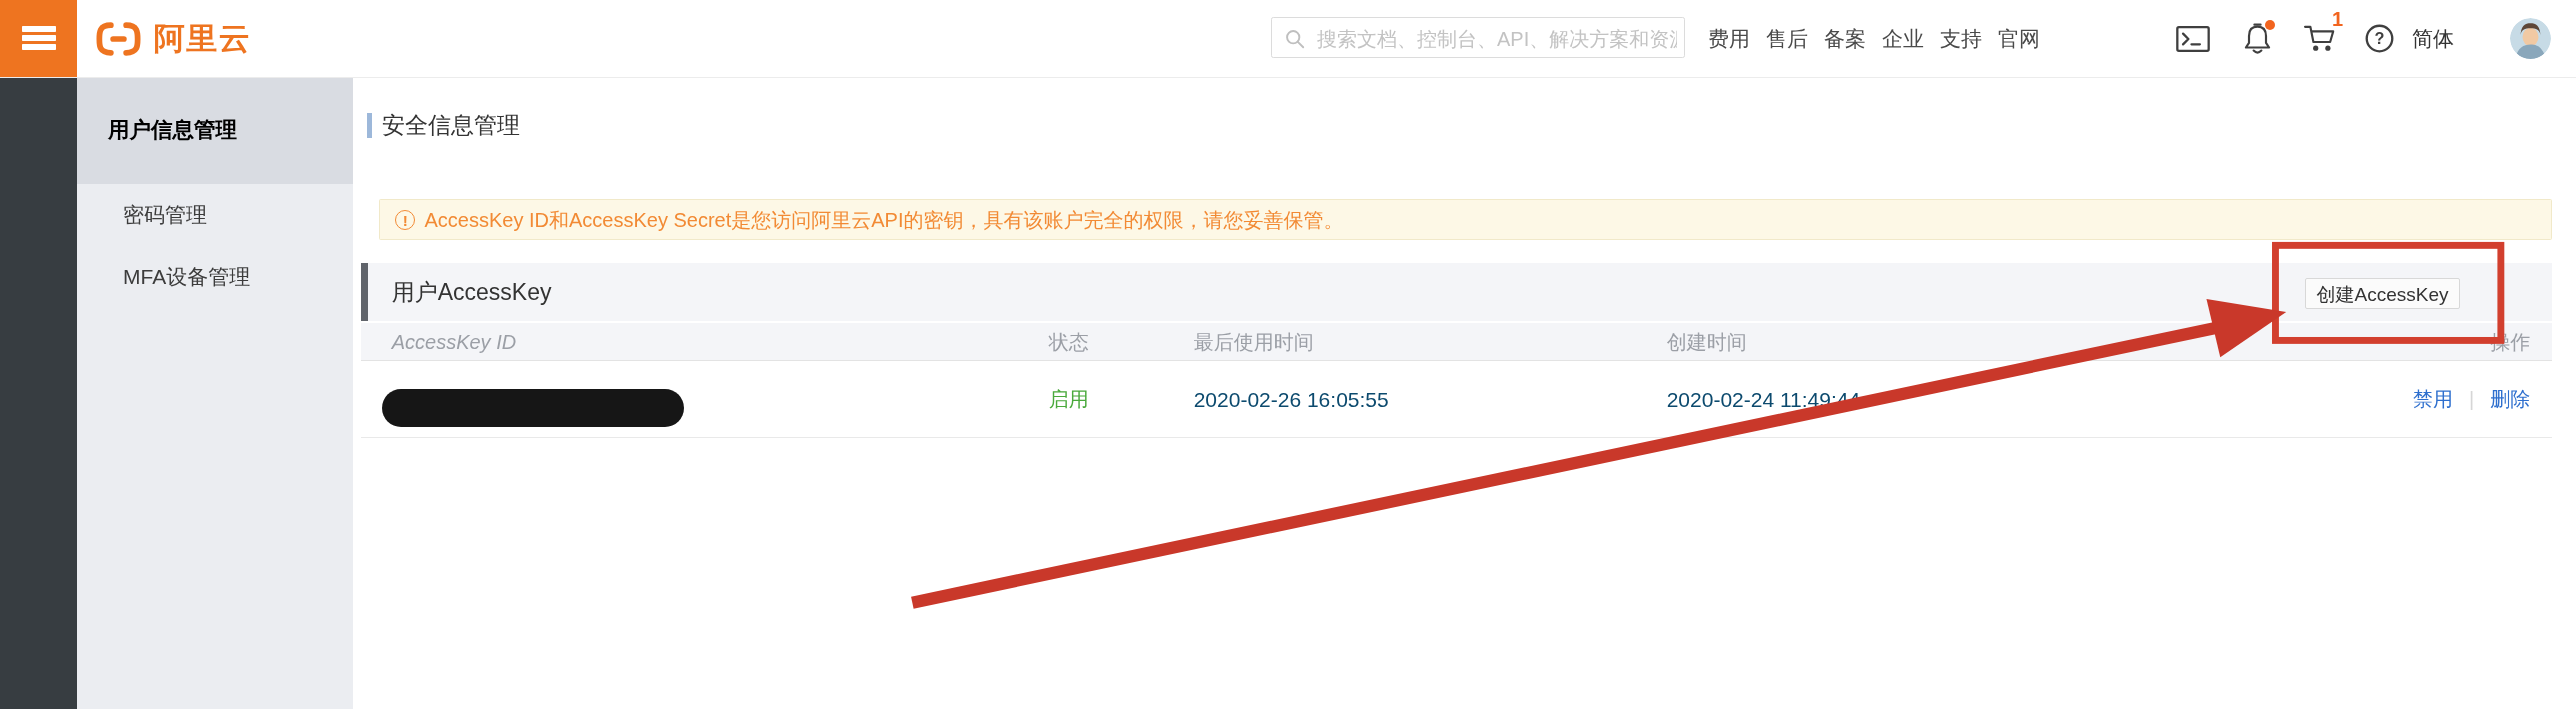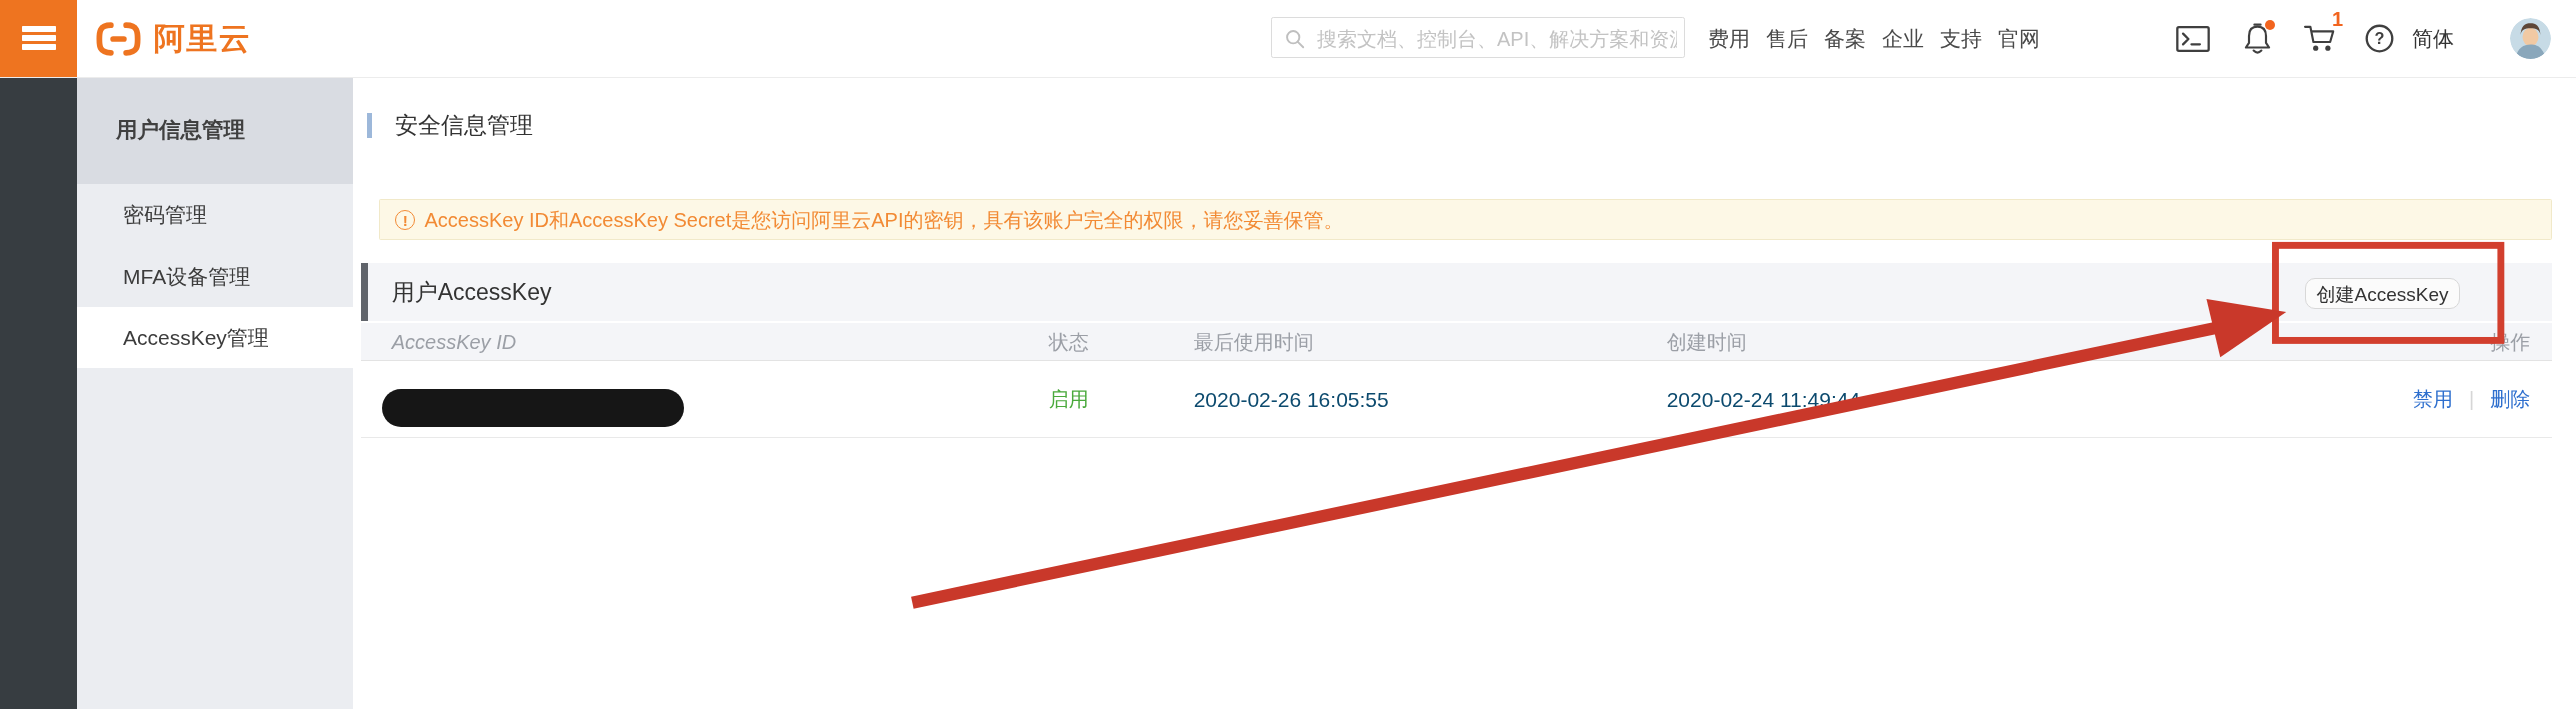--- a/index.html
+++ b/index.html
@@ -22,35 +22,35 @@
   .hicon{position:absolute;top:0;height:77px;display:flex;align-items:center;cursor:pointer;}
   .i-terminal{left:2176px;} .i-bell{left:2242px;} .i-cart{left:2302px;} .i-help{left:2364px;}
   .bell-dot{position:absolute;left:2265px;top:20px;width:10px;height:10px;border-radius:50%;background:#f2641e;z-index:2;}
   .cart-badge{position:absolute;left:2332px;top:9.2px;color:#f2641e;font-size:20px;font-weight:bold;line-height:20px;z-index:2;}
   .lang{position:absolute;left:2412px;top:0;height:77px;line-height:77px;font-size:21px;color:#333;cursor:pointer;}
   .avatar{position:absolute;left:2510px;top:17.6px;width:41px;height:41px;border-radius:50%;overflow:hidden;cursor:pointer;}
 
   
   .side-dark{position:absolute;left:0;top:77px;width:77px;height:633px;background:#373d41;}
   .side-panel{position:absolute;left:77px;top:77px;width:276px;height:633px;background:#ebedf1;}
-  .side-title{position:absolute;left:0;top:0;width:276px;height:107px;background:#d9dce2;box-sizing:border-box;padding-left:39px;line-height:107px;font-size:21.5px;font-weight:bold;color:#404040;}
+  .side-title{position:absolute;left:0;top:0;width:276px;height:107px;background:#d9dce2;box-sizing:border-box;padding-left:31px;line-height:107px;font-size:21.5px;font-weight:bold;color:#000000;}
   .side-item{position:absolute;left:0;width:276px;height:61px;box-sizing:border-box;padding-left:46px;line-height:61px;font-size:21px;color:#3c3c3c;cursor:pointer;}
   .si-0{top:107px;} .si-1{top:169px;} .si-2{top:230px;background:#fff;}
 
   
   .main{position:absolute;left:353px;top:77px;width:2223px;height:633px;background:#fff;}
   .page-title-bar{position:absolute;left:14px;top:36px;width:4.6px;height:25px;background:#9db8da;}
-  .page-title{position:absolute;left:42px;top:34px;font-size:23px;color:#333;line-height:29px;}
+  .page-title{position:absolute;left:29px;top:34px;font-size:23px;color:#333;line-height:29px;}
   .banner{position:absolute;left:26px;top:122px;width:2173px;height:41px;background:#fdf8e6;border:0.8px solid #f1e9c9;border-radius:1.5px;box-sizing:border-box;display:flex;align-items:center;padding-left:15.3px;gap:9.2px;color:#f28a34;}
   .warn-circle{flex:0 0 auto;width:20px;height:20px;border:1.5px solid #f28a34;border-radius:50%;font-size:15.3px;font-weight:bold;line-height:20px;text-align:center;box-sizing:border-box;}
   .banner .wtext{font-size:20px;line-height:40px;white-space:nowrap;}
   .section-hd{position:absolute;left:7.7px;top:186px;width:2191px;height:58px;background:#f4f5f8;}
   .section-bar{position:absolute;left:0;top:0;width:7.7px;height:58px;background:#60646b;}
   .section-title{position:absolute;left:31px;top:0;line-height:58px;font-size:23px;color:#333;}
-  .create-btn{position:absolute;left:1952px;top:201px;width:155px;height:31px;background:#fbfbfb;border:0.8px solid #d8d8d8;border-radius:10px;box-sizing:border-box;font-size:19px;color:#333;text-align:center;line-height:29px;cursor:pointer;font-family:inherit;}
+  .create-btn{position:absolute;left:1952px;top:201px;width:155px;height:31px;background:#fbfbfb;border:0.8px solid #d8d8d8;border-radius:2px;box-sizing:border-box;font-size:19px;color:#333;text-align:center;line-height:29px;cursor:pointer;font-family:inherit;}
   .thead{position:absolute;left:7.7px;top:246px;width:2191px;height:38px;background:#f4f5f8;border-bottom:0.8px solid #e3e3e3;box-sizing:border-box;}
   .thead span{position:absolute;top:0;line-height:38px;font-size:20px;color:#9b9fa6;white-space:nowrap;}
   .c1{left:31px;font-style:italic;} .c2{left:688px;} .c3{left:833px;} .c4{left:1306px;} .c5{right:21.5px;}
   .trow{position:absolute;left:7.7px;top:284px;width:2191px;height:77px;background:#fff;border-bottom:0.8px solid #e9e9e9;box-sizing:border-box;}
   .redact-pill{position:absolute;left:21px;top:28px;width:302px;height:38px;border-radius:19px;background:#161616;}
   .cell{position:absolute;top:0;line-height:77px;white-space:nowrap;}
   .cell-status{color:#4aa93c;font-size:20px;}
   .cell-date{color:#0c4a6e;font-size:21px;}
   .actions{position:absolute;right:21.5px;top:0;height:77px;display:flex;align-items:center;gap:16px;}
   .actions a{color:#2e6fce;font-size:20px;text-decoration:none;cursor:pointer;}
@@ -147,21 +147,20 @@
         </g>
       </svg>
     </div>
   </div>
 
   <div class="side-dark"></div>
   <div class="side-panel">
     <div class="side-title">用户信息管理</div>
     <div class="side-item si-0">密码管理</div>
     <div class="side-item si-1">MFA设备管理</div>
-    <div class="side-item si-2">AccessKey管理</div>
   </div>
 
   <div class="main">
     <div class="page-title-bar"></div>
     <div class="page-title">安全信息管理</div>
 
     <div class="banner">
       <span class="warn-circle">!</span>
       <span class="wtext">AccessKey ID和AccessKey Secret是您访问阿里云API的密钥，具有该账户完全的权限，请您妥善保管。</span>
     </div>

